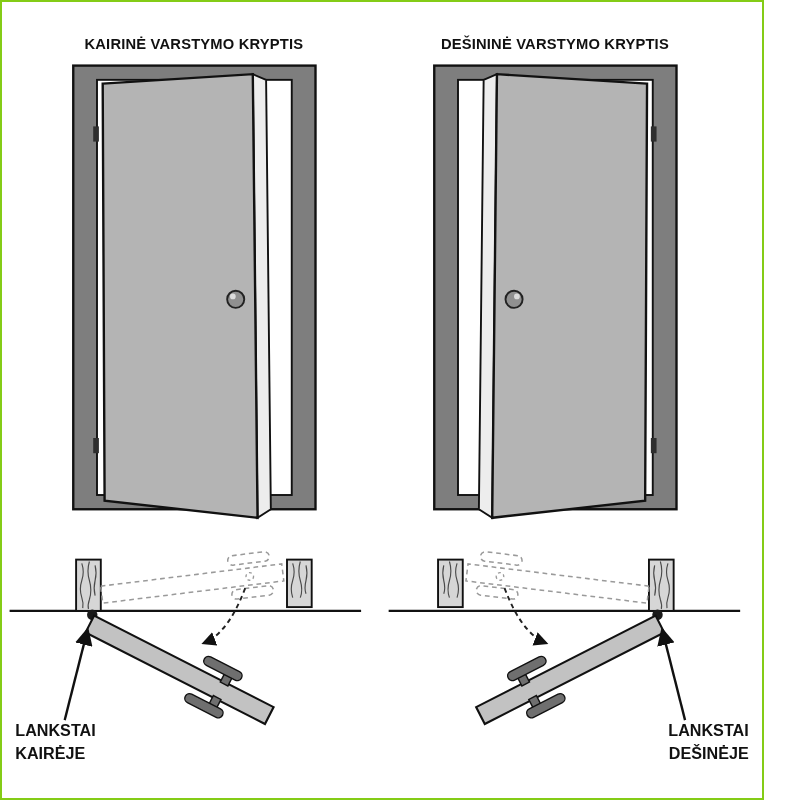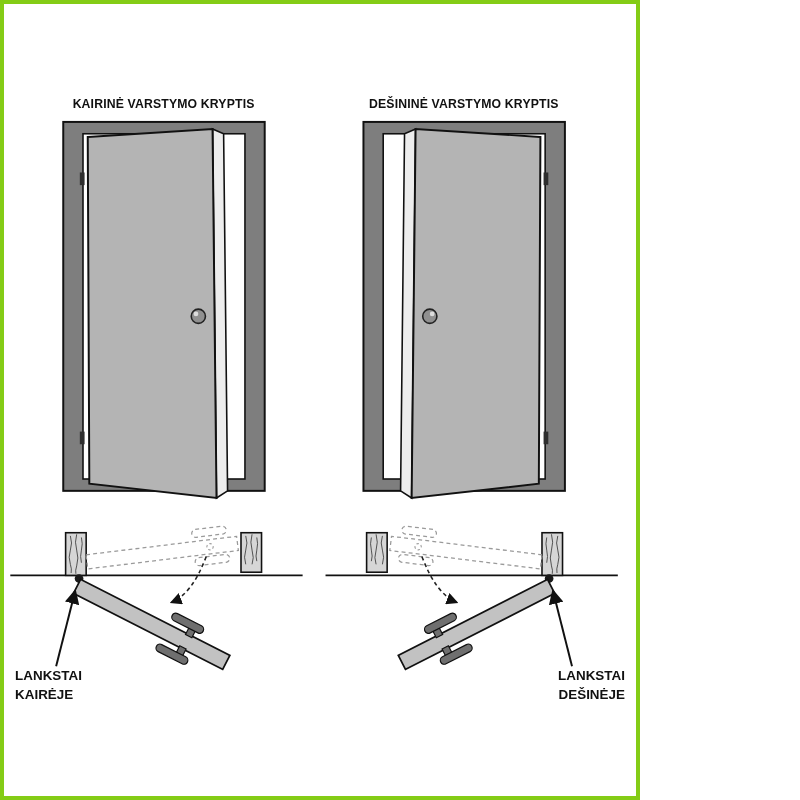--- a/index.html
+++ b/index.html
@@ -1,20 +1,20 @@
 <!DOCTYPE html>
 <html><head>
 <meta charset="utf-8">
 <style>
   html, body { margin: 0; padding: 0; background: #fff; }
   .page {
-    width: 640px;
+    width: 764px;
     height: 800px;
     box-sizing: border-box;
-    border: 4px solid #84cc16;
+    border: 2px solid #84cc16;
     background: #ffffff;
     position: relative;
     overflow: hidden;
   }
   .page svg { display: block; width: 100%; height: 100%; }
   .title {
     font-family: "Liberation Sans", sans-serif;
     font-weight: bold;
     font-size: 15.5px;
     letter-spacing: 0.2px;

